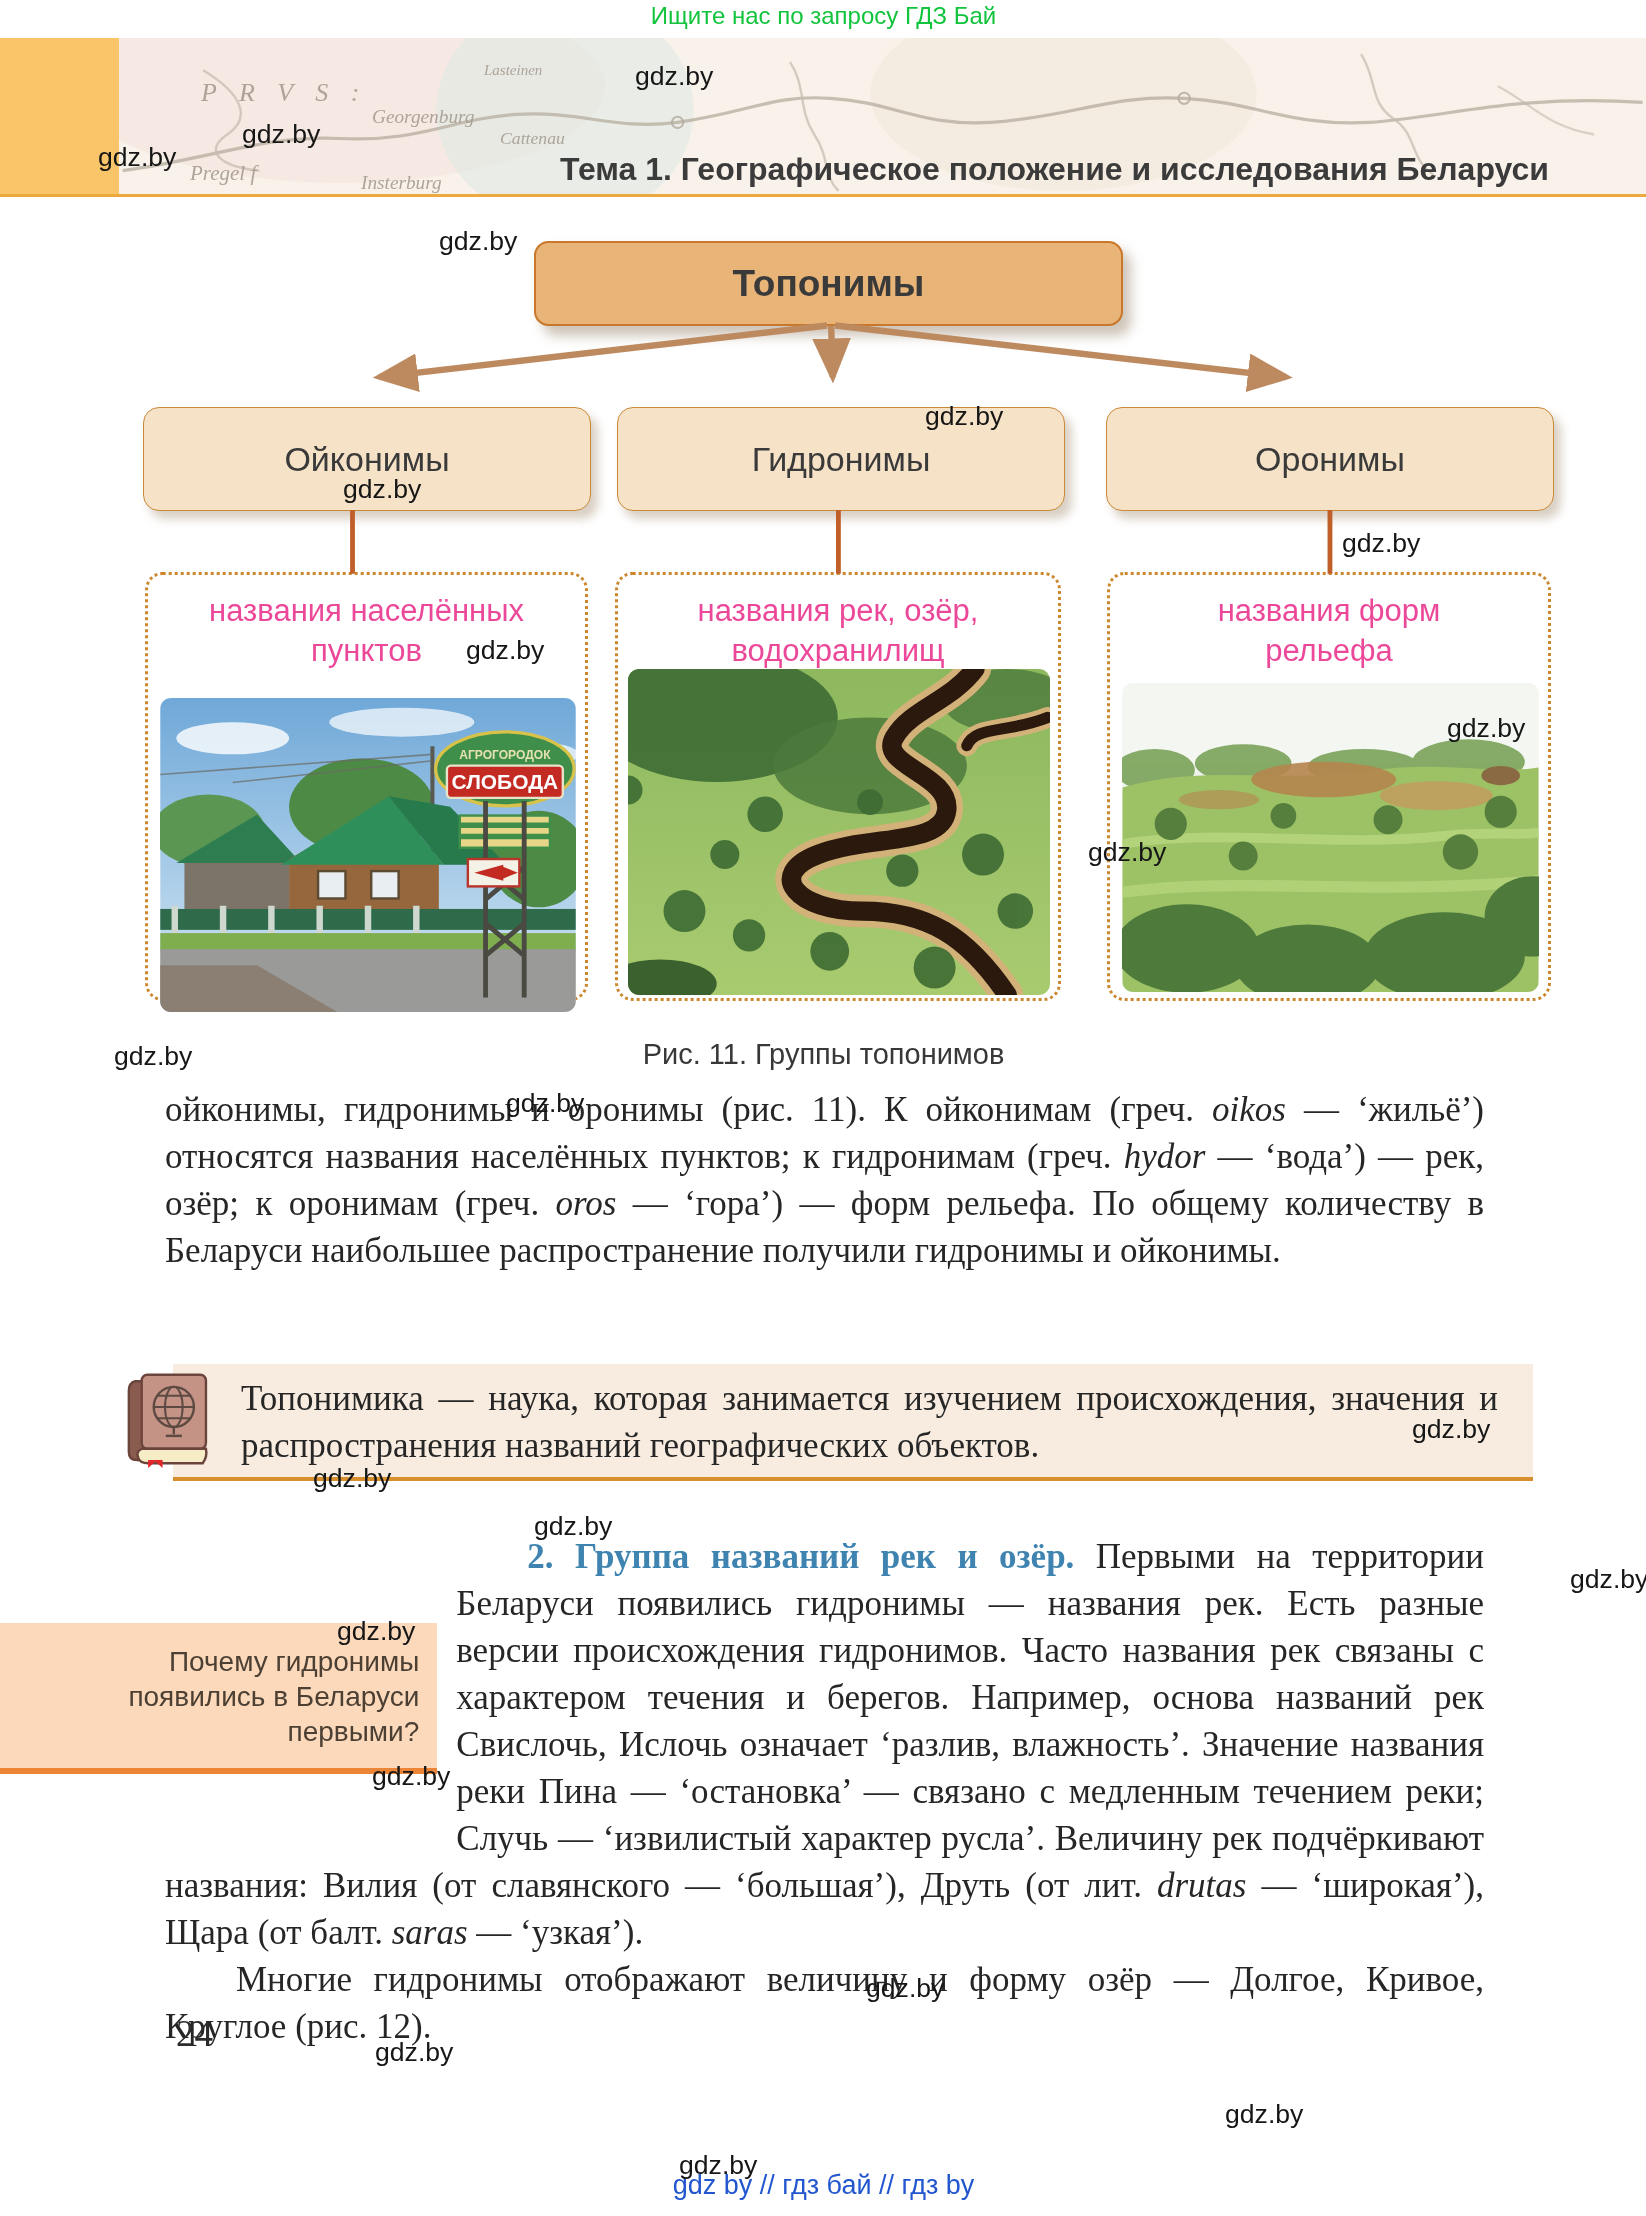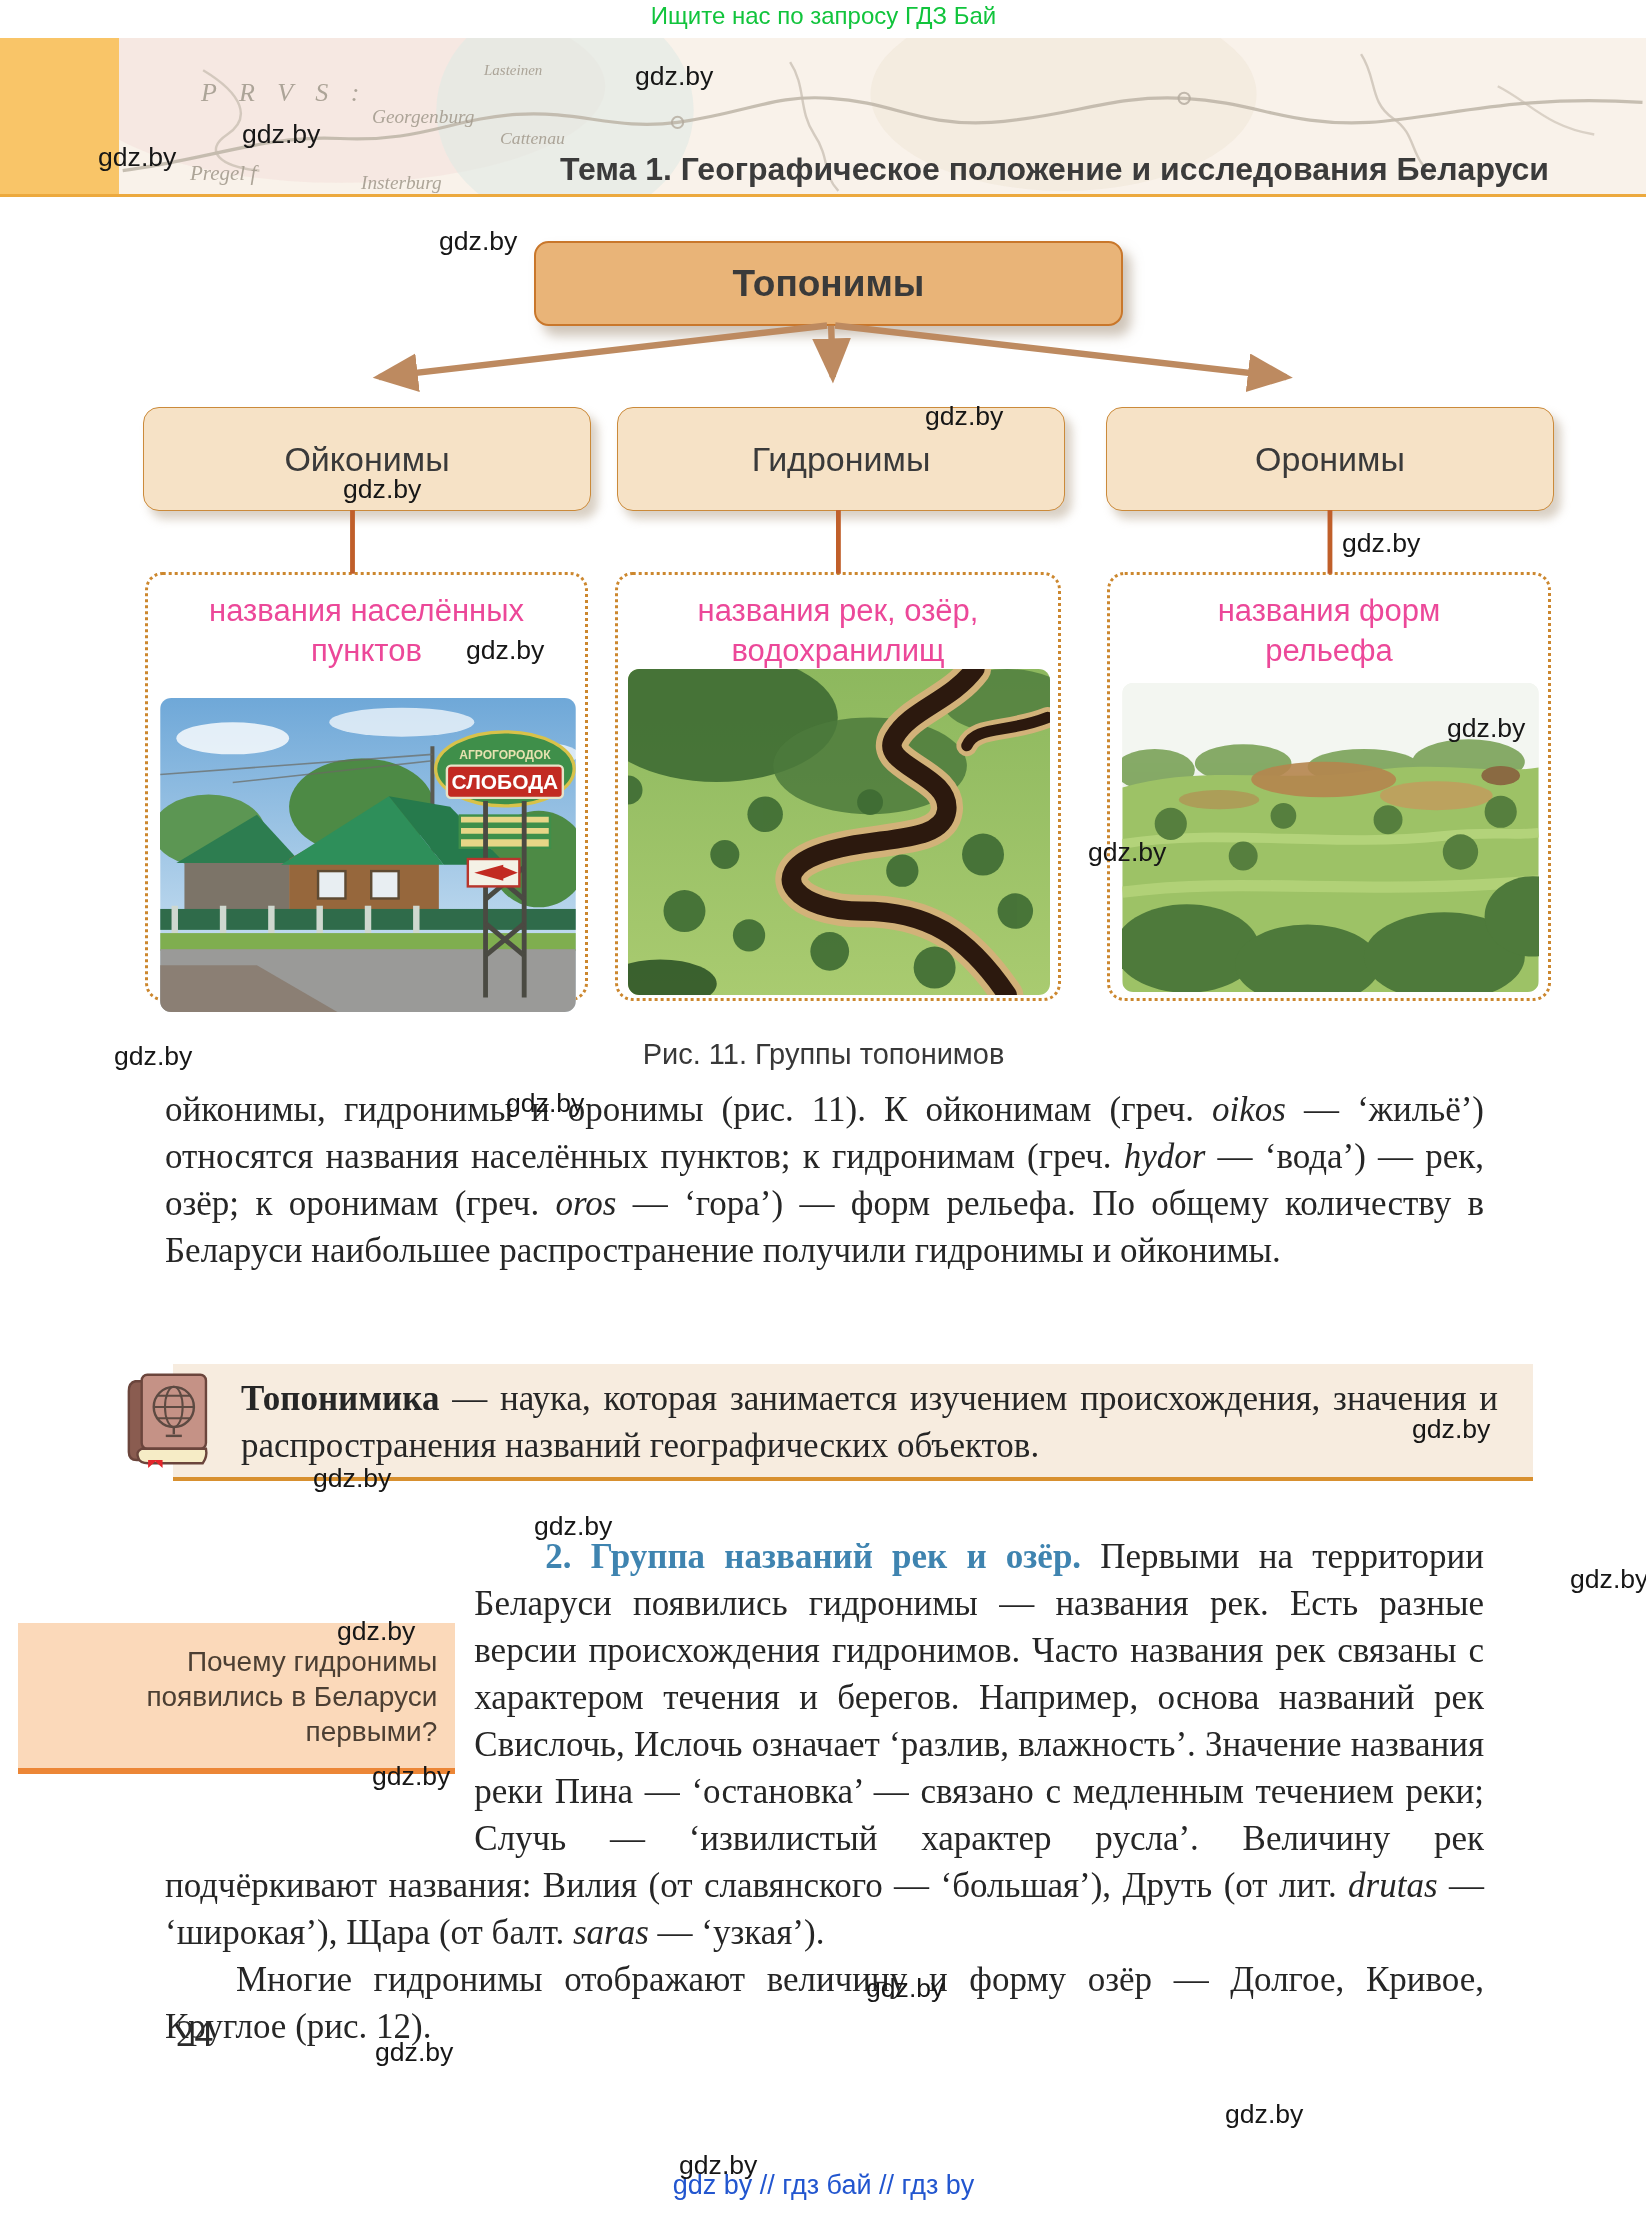--- a/index.html
+++ b/index.html
@@ -59,30 +59,30 @@
   
   .serif{font-family:"Liberation Serif","DejaVu Serif",serif;}
   .p1{position:absolute;left:165px;top:1086px;width:1319px;font-size:35px;line-height:47px;
       color:#262626;text-align:justify;margin:0;}
   .em{font-style:italic;}
 
   .def-box{position:absolute;left:173px;top:1364px;width:1360px;min-height:92px;
            background:#f7ecdf;border-bottom:4.8px solid #d8902f;box-sizing:border-box;
            padding:11.3px 35px 8px 68px;font-size:35px;line-height:47px;color:#262626;
            text-align:justify;}
-  .def-term{font-weight:bold;}
+  .def-term{font-weight:normal;}
   .book-icon{position:absolute;left:124px;top:1370px;z-index:5;}
 
   .text-col{position:absolute;left:165px;top:1533px;width:1319px;font-size:35px;line-height:47px;
             color:#262626;text-align:justify;}
   .text-col p{margin:0;}
   .indent{text-indent:71px;}
   .blue-heading{color:#3f84b0;font-weight:bold;}
 
-  .sidebar-float{float:left;width:437px;height:198px;margin:90px 19.3px 0 -165px;padding-left:18px;}
+  .sidebar-float{float:left;width:437px;height:198px;margin:90px 19.3px 0 -165px;}
   .sq-box{width:437px;box-sizing:border-box;background:#fbd9ba;border-bottom:6.4px solid #ec8636;
           padding:21px 17.7px 19.3px 121px;text-align:right;
           font-family:"Liberation Sans",sans-serif;font-size:28px;line-height:35px;color:#4c3f33;}
 
   .pagenum{position:absolute;left:176px;top:2012px;font-size:37px;color:#2b2b2b;
            font-family:"Liberation Serif",serif;}
   svg{display:block;}
   .overlay{position:absolute;left:0;top:0;width:1647px;height:2216px;pointer-events:none;z-index:1;}
 </style>
 </head>

